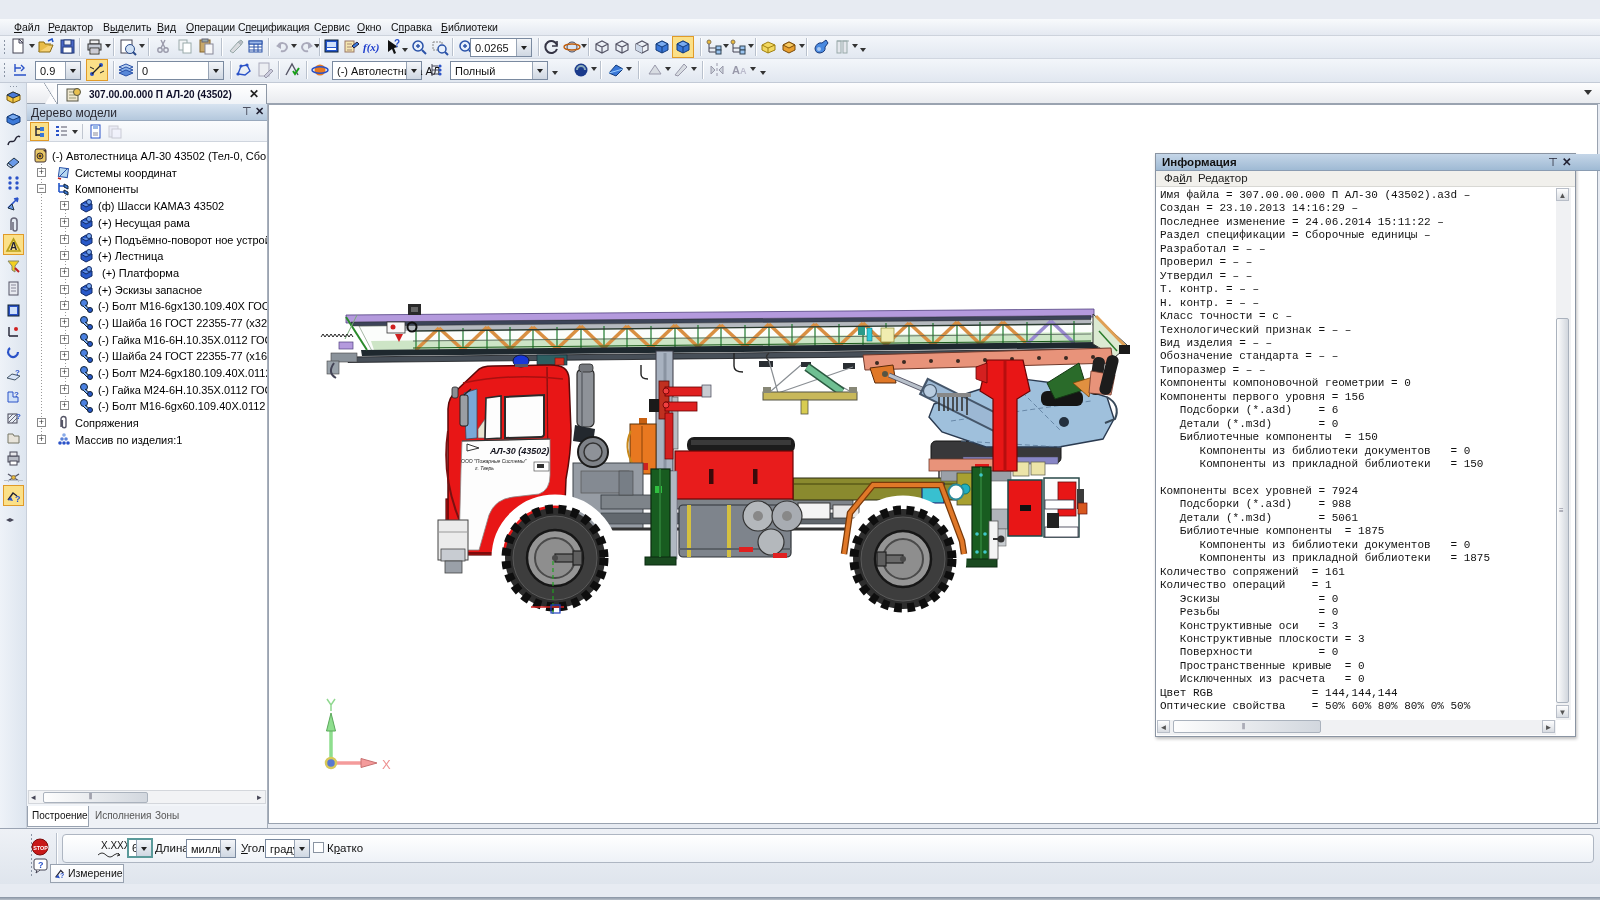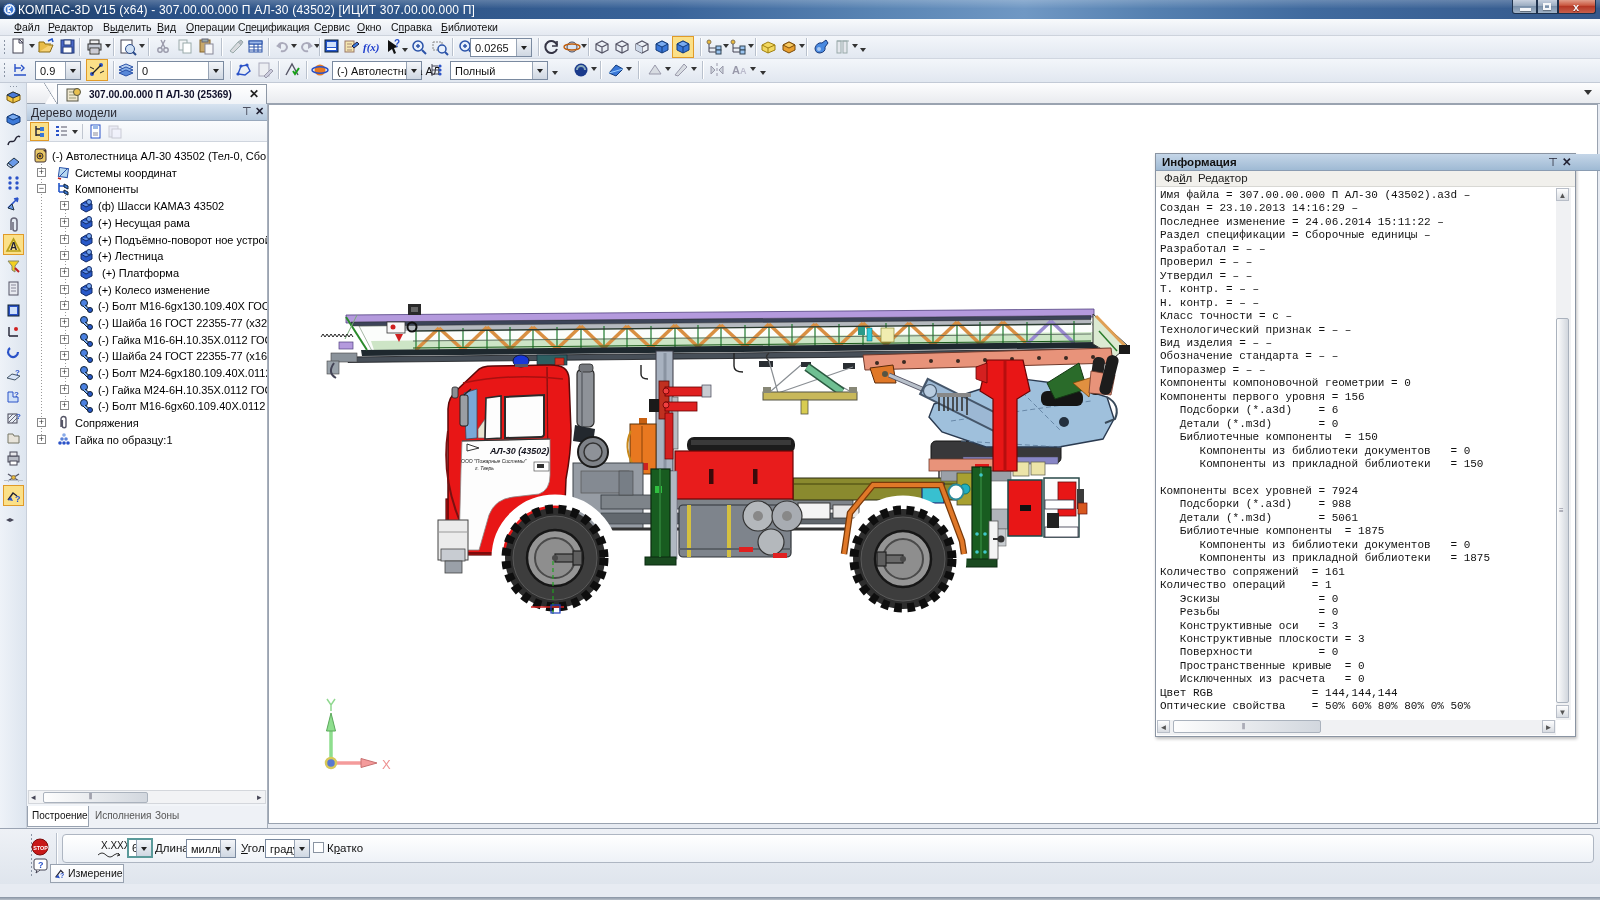--- a/index.html
+++ b/index.html
@@ -51,38 +51,20 @@
 .sbtn{position:absolute;background:linear-gradient(#fefefe,#d8dce2);border:1px solid #b8bec8;color:#555;font-size:8px;text-align:center}
 .sthumb{position:absolute;background:linear-gradient(90deg,#fdfdfd,#d2d7de);border:1px solid #aab2bd;border-radius:2px}
 
 #propbar{left:0;top:828px;width:1600px;height:56px;background:linear-gradient(#eef1f6,#dfe5ed);border-top:1px solid #9aa3b2}
 #propfield{position:absolute;left:62px;top:5px;width:1532px;height:29px;background:linear-gradient(#ffffff,#eef2f7);border:1px solid #aeb6c2;border-radius:4px}
 #statusbar{left:0;top:884px;width:1600px;height:13px;background:linear-gradient(#f6f7f9,#d9dde3);border-top:1px solid #c0c6cf;font-size:11px;color:#222}
 #taskstrip{left:0;top:897px;width:1600px;height:3px;background:linear-gradient(#8792a2,#b8c0ca)}
 </style></head>
 <body>
 <div id="app">
-<div class="abs" id="title">
-      <div style="position:absolute;left:0;top:0;width:100%;height:8px;background:linear-gradient(rgba(255,255,255,0.22),rgba(255,255,255,0.02))"></div>
-      <svg width="13" height="13" viewBox="0 0 13 13" style="position:absolute;left:3px;top:3px">
-        <circle cx="6.5" cy="6.5" r="6" fill="#e8f0fa" stroke="#2255aa"></circle>
-        <circle cx="6.5" cy="6.5" r="3.8" fill="#3a78d8"></circle>
-        <path d="M5,3.5 v6 M5,6.5 l3,-3 M5,6.5 l3,3" stroke="#fff" stroke-width="1.2" fill="none"></path>
-      </svg>
-      <span class="txt">КОМПАС-3D V15 (x64) - 307.00.00.000 П АЛ-30 (43502) [ИЦИТ 307.00.00.000 П]</span>
-      <div class="cap" style="left:1512px;width:25px;border-radius:0 0 0 3px">
-        <div style="position:absolute;left:7px;top:8px;width:11px;height:3px;background:#fff;box-shadow:0 1px 1px rgba(0,0,0,.4)"></div>
-      </div>
-<div class="cap" style="left:1537px;width:21px">
-        <div style="position:absolute;left:5px;top:3px;width:8px;height:7px;border:2px solid #fff;box-shadow:0 1px 1px rgba(0,0,0,.3)"></div>
-      </div>
-<div class="cap" style="left:1558px;width:38px;background:linear-gradient(#e8a08a 0%,#d35b40 40%,#bc3620 50%,#d0614a 100%);border-radius:0 0 3px 0">
-        <div style="position:absolute;left:14px;top:1px;color:#fff;font-weight:bold;font-size:11px;text-shadow:0 1px 1px #7a1a08">x</div>
-      </div>
-    </div>
 <div class="abs" id="menubar">
       <span style="left:14px"><u>Ф</u>айл</span>
       <span style="left:48px"><u>Р</u>едактор</span>
       <span style="left:103px">В<u>ы</u>делить</span>
       <span style="left:157px"><u>В</u>ид</span>
       <span style="left:186px"><u>О</u>перации</span>
       <span style="left:238px;letter-spacing:-0.2px">С<u>п</u>ецификация</span>
       <span style="left:314px">С<u>е</u>рвис</span>
       <span style="left:357px"><u>О</u>кно</span>
       <span style="left:391px">С<u>п</u>равка</span>
@@ -453,21 +435,21 @@
       <div style="position:absolute;left:6px;top:432px;font-size:8px;color:#445">◂▸</div>
     </div>
 <div class="abs" id="tabrow">
       <span style="position:absolute;right:8px;top:7px;width:0;height:0;border:4px solid transparent;border-top:5px solid #333"></span>
       <div id="doctab">
         <svg width="16" height="15" viewBox="0 0 16 15" style="position:absolute;left:8px;top:2px">
           <rect x="1" y="2" width="11" height="12" fill="#f0e8d0" stroke="#554"></rect>
           <path d="M3,5 h7 M3,8 h7 M3,11 h7" stroke="#997"></path>
           <circle cx="11" cy="5" r="3.5" fill="#e8c050" stroke="#554"></circle>
         </svg>
-        <span style="position:absolute;left:31px;top:4px">307.00.00.000 П АЛ-30 (25369)</span>
+        <span style="position:absolute;left:31px;top:4px">307.00.00.000 П АЛ-20 (43502)</span>
         <span class="x">✕</span>
       </div>
       <div style="position:absolute;left:18px;top:1px;width:0;height:0;border-left:12px solid transparent;border-bottom:20px solid #fdfdfe;"></div>
       <div style="position:absolute;left:17px;top:0px;width:13px;height:21px;background:linear-gradient(to right top,transparent 48%,#8d97a5 50%,transparent 54%)"></div>
     </div>
 <div class="abs" id="canvas">
       <svg id="truck" width="1330" height="720" viewBox="268 104 1330 720" style="position:absolute;left:0;top:0">
         <polygon points="358,325 1088,317 1102,342 372,352" fill="#fbfdfb" stroke="#6a8a6a" stroke-width="0.6"></polygon>
         <polygon points="400,324 1090,317 1090,323 400,330" fill="#a8adb4" opacity="0.85"></polygon>
         <polygon points="370,340 1097,331 1104,342 374,352" fill="#cde5c6"></polygon>
@@ -845,21 +827,21 @@
             <path d="M2,6 L7,9 L13,6" fill="#5a88e0" stroke="#112a66"></path>
             <circle cx="10" cy="4" r="2.5" fill="#78a8f0" stroke="#112a66"></circle>
           </svg></span>
         <span class="trow" style="left:75px;top:125px">(+) Платформа</span>
         <span class="plus" style="left:33px;top:143px">+</span>
         <span style="position:absolute;left:52px;top:140px"><svg width="15" height="15" viewBox="0 0 15 15">
             <path d="M2,6 L7,3 L13,6 V11 L7,14 L2,11 Z" fill="#2858c8" stroke="#112a66"></path>
             <path d="M2,6 L7,9 L13,6" fill="#5a88e0" stroke="#112a66"></path>
             <circle cx="10" cy="4" r="2.5" fill="#78a8f0" stroke="#112a66"></circle>
           </svg></span>
-        <span class="trow" style="left:71px;top:142px">(+) Колесо изменение</span>
+        <span class="trow" style="left:71px;top:142px">(+) Эскизы запасное</span>
         <span class="plus" style="left:33px;top:159px">+</span>
         <span style="position:absolute;left:52px;top:156px"><svg width="15" height="15" viewBox="0 0 15 15">
             <circle cx="5" cy="5" r="3.5" fill="#4a80e0" stroke="#123"></circle>
             <path d="M6,7 L12,12 l-2,2 L4,8" fill="#78a8f0" stroke="#123"></path>
             <circle cx="11" cy="12" r="2.5" fill="#2858c8" stroke="#123"></circle>
           </svg></span>
         <span class="trow" style="left:71px;top:158px">(-) Болт М16-6gx130.109.40Х ГОСТ 779</span>
         <span class="plus" style="left:33px;top:176px">+</span>
         <span style="position:absolute;left:52px;top:173px"><svg width="15" height="15" viewBox="0 0 15 15">
             <circle cx="5" cy="5" r="3.5" fill="#4a80e0" stroke="#123"></circle>
@@ -909,21 +891,21 @@
         <span class="trow" style="left:48px;top:275px">Сопряжения</span>
         <span class="plus" style="left:10px;top:293px">+</span>
         <span style="position:absolute;left:29px;top:290px"><svg width="15" height="15" viewBox="0 0 15 15">
             <circle cx="4" cy="11" r="1.8" fill="#2a52c8"></circle>
             <circle cx="8" cy="11" r="1.8" fill="#2a52c8"></circle>
             <circle cx="12" cy="11" r="1.8" fill="#2a52c8"></circle>
             <circle cx="6" cy="7" r="1.8" fill="#5a82d8"></circle>
             <circle cx="10" cy="7" r="1.8" fill="#5a82d8"></circle>
             <circle cx="8" cy="3" r="1.8" fill="#88aae8"></circle>
           </svg></span>
-        <span class="trow" style="left:48px;top:292px">Гайка по образцу:1</span>
+        <span class="trow" style="left:48px;top:292px">Массив по изделия:1</span>
       </div>
       <div id="treehsb">
         <span style="position:absolute;left:2px;top:1px;font-size:9px;color:#445">◂</span>
         <span class="sthumb" style="left:14px;top:1px;width:105px;height:11px"></span>
         <span style="position:absolute;left:60px;top:1px;font-size:8px;color:#667">⦀</span>
         <span style="position:absolute;left:228px;top:1px;font-size:9px;color:#445">▸</span>
       </div>
       <div id="treetabs">
         <span style="position:absolute;left:0px;top:0px;width:62px;height:21px;background:#fff;border:1px solid #98a2b0;border-top:none"></span>
         <span style="position:absolute;left:5px;top:4px;color:#111">Построение</span>

